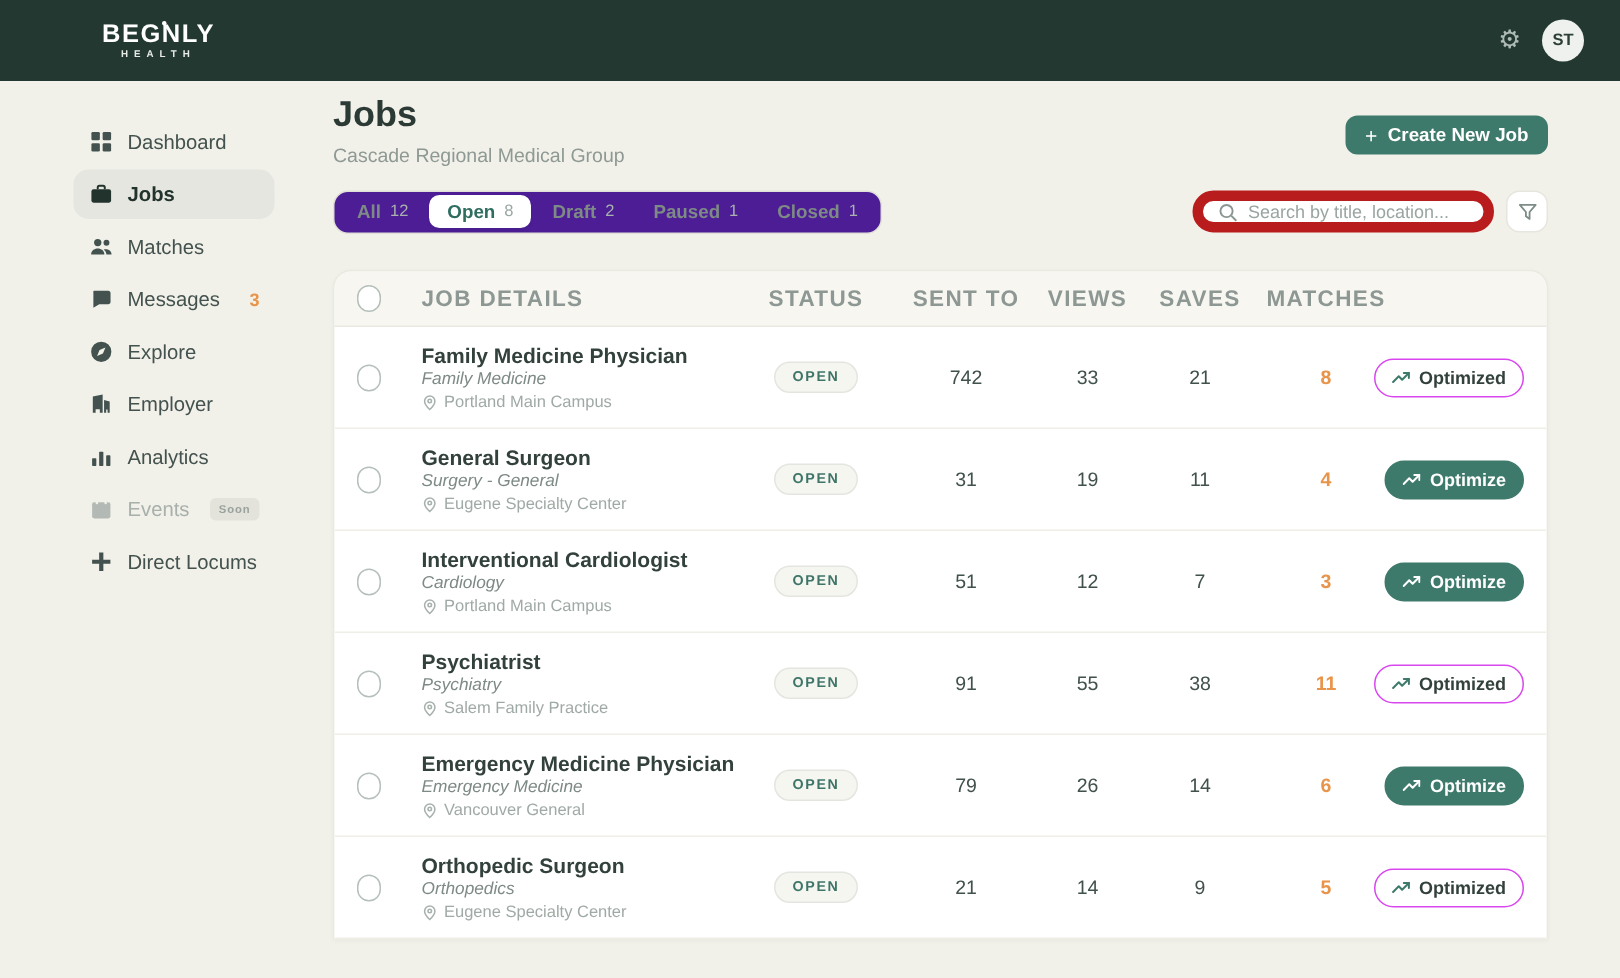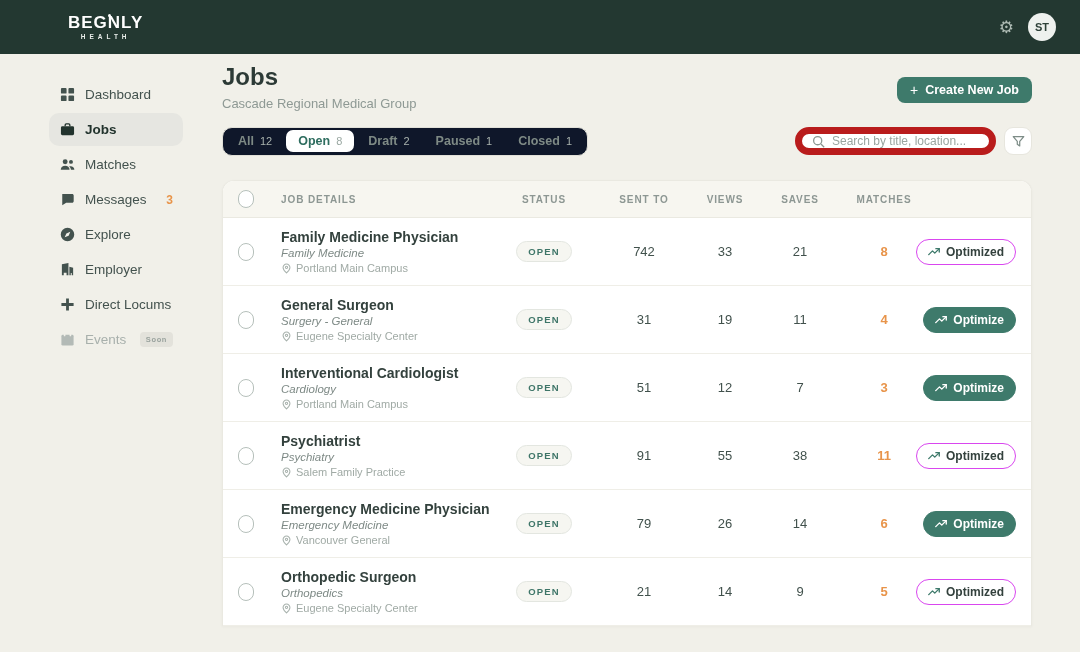--- a/index.html
+++ b/index.html
@@ -56,21 +56,21 @@
   .page-subtitle { font-size:13px; color:#8e9994; margin-top:5px; }
   .create-btn {
     position:absolute; right:0; top:23px; height:26px; padding:0 13px;
     background:#3e7a6b; color:#fff; border:none; border-radius:8px;
     font-family:inherit; font-size:12.5px; font-weight:700; display:flex; align-items:center; gap:7px; cursor:pointer;
   }
   .create-btn .plus { font-size:14px; font-weight:400; }
   
   .toolbar { margin-top:16px; display:flex; align-items:center; justify-content:space-between; height:28px; }
   .tabs {
-    display:inline-flex; align-items:center; background:#0f172a; border:1px solid #e1e0d8;
+    display:inline-flex; align-items:center; background:#4c1d95; border:1px solid #e1e0d8;
     border-radius:10px; padding:3px; gap:2px; height:29px;
   }
   .tab {
     display:flex; align-items:center; gap:6px; padding:0 12px; height:22px; border-radius:7px;
     font-size:12.5px; font-weight:700; color:#7e8a85; cursor:pointer;
   }
   .tab .count { font-size:11px; font-weight:500; color:#a9b2ad; }
   .tab.active { background:#fff; color:#2e6d5f; box-shadow:0 1px 2px rgba(40,56,50,.08); }
   .tab.active .count { color:#9aa8a2; }
   .toolbar-right { display:flex; align-items:center; gap:8px; }
@@ -92,21 +92,21 @@
   .table-card {
     margin-top:25px; background:#fff; border-radius:12px 12px 0 0;
     border:1px solid #eae9e1; border-bottom:none; overflow:hidden;
     box-shadow:0 1px 3px rgba(40,56,50,.04); height:446px;
   }
   .t-head {
     display:grid; grid-template-columns:46px 232px 86px 114px 48px 102px 66px minmax(0,1fr);
     align-items:center; height:37px; background:#f7f6f0; border-bottom:1px solid #eae9e1;
   }
   .t-head .h-label {
-    font-size:10px; font-weight:700; letter-spacing:0.9px; text-transform:uppercase; color:#8d9793;
+    font-size:15px; font-weight:700; letter-spacing:0.9px; text-transform:uppercase; color:#8d9793;
   }
   .row {
     display:grid; grid-template-columns:46px 232px 86px 114px 48px 102px 66px minmax(0,1fr);
     align-items:center; height:68px; background:#fff; border-bottom:1px solid #efeee7;
   }
   .cell { display:flex; align-items:center; }
   .c-center { justify-content:center; }
   .c-check { justify-content:center; }
   .checkbox {
     width:16px; height:18px; border:1.5px solid #b6c0bb; border-radius:8px; background:#fff; cursor:pointer; display:block;
@@ -200,35 +200,45 @@
     <span class="sicon">
       <svg width="15" height="15" viewBox="0 0 16 16" fill="currentColor">
           <path d="M2 14V2.5L9 1v13H7v-2.5H4V14zm8 0V5l4 1v8h-1.5v-2.2h-1V14z"></path>
         </svg>
     </span>
     <span>Employer</span>
   </div>
   <div class="side-item">
     <span class="sicon">
       <svg width="15" height="15" viewBox="0 0 16 16" fill="currentColor">
-          <path d="M6.5 1.5h3V6.5H14.5v3H9.5v5h-3v-5h-5v-3h5z"></path>
-        </svg>
-    </span>
-    <span>Direct Locums</span>
+          <rect x="1.5" y="9" width="3" height="5.5" rx="0.5"></rect>
+          <rect x="6.5" y="4.5" width="3" height="10" rx="0.5"></rect>
+          <rect x="11.5" y="7" width="3" height="7.5" rx="0.5"></rect>
+        </svg>
+    </span>
+    <span>Analytics</span>
   </div>
   <div class="side-item disabled">
     <span class="sicon">
       <svg width="15" height="15" viewBox="0 0 16 16" fill="currentColor">
           <rect x="1.5" y="3" width="13" height="11.5" rx="1.5"></rect>
           <rect x="4" y="1" width="1.8" height="3.5" rx="0.9" fill="#f1f0e9"></rect>
           <rect x="10.2" y="1" width="1.8" height="3.5" rx="0.9" fill="#f1f0e9"></rect>
         </svg>
     </span>
     <span>Events</span>
     <span class="soon-badge">Soon</span>
+  </div>
+  <div class="side-item">
+    <span class="sicon">
+      <svg width="15" height="15" viewBox="0 0 16 16" fill="currentColor">
+          <path d="M6.5 1.5h3V6.5H14.5v3H9.5v5h-3v-5h-5v-3h5z"></path>
+        </svg>
+    </span>
+    <span>Direct Locums</span>
   </div>
 </nav>
 
 <main class="main">
   <div class="page-head">
     <h1 class="page-title">Jobs</h1>
     <div class="page-subtitle">Cascade Regional Medical Group</div>
     <button class="create-btn">
       <span class="plus">+</span>
       <span>Create New Job</span>

